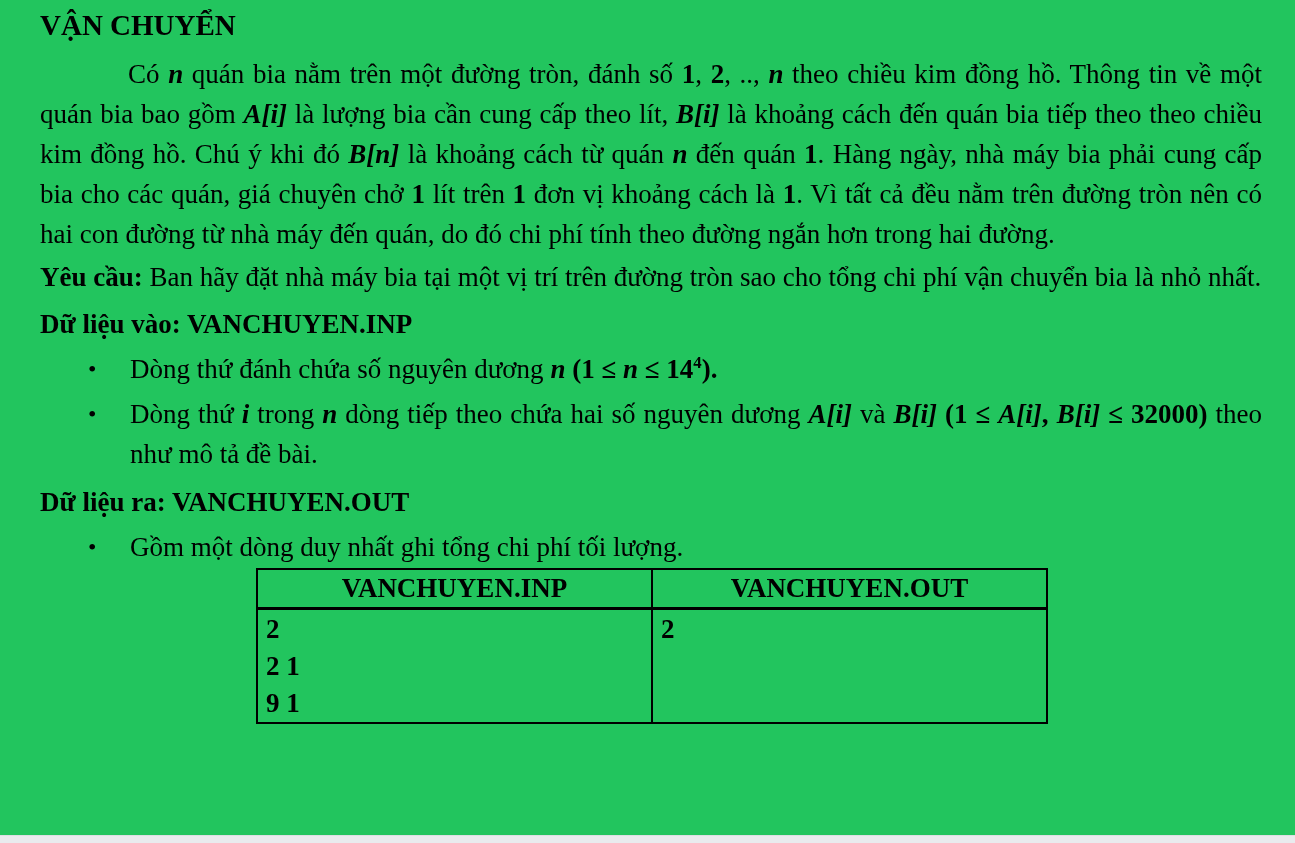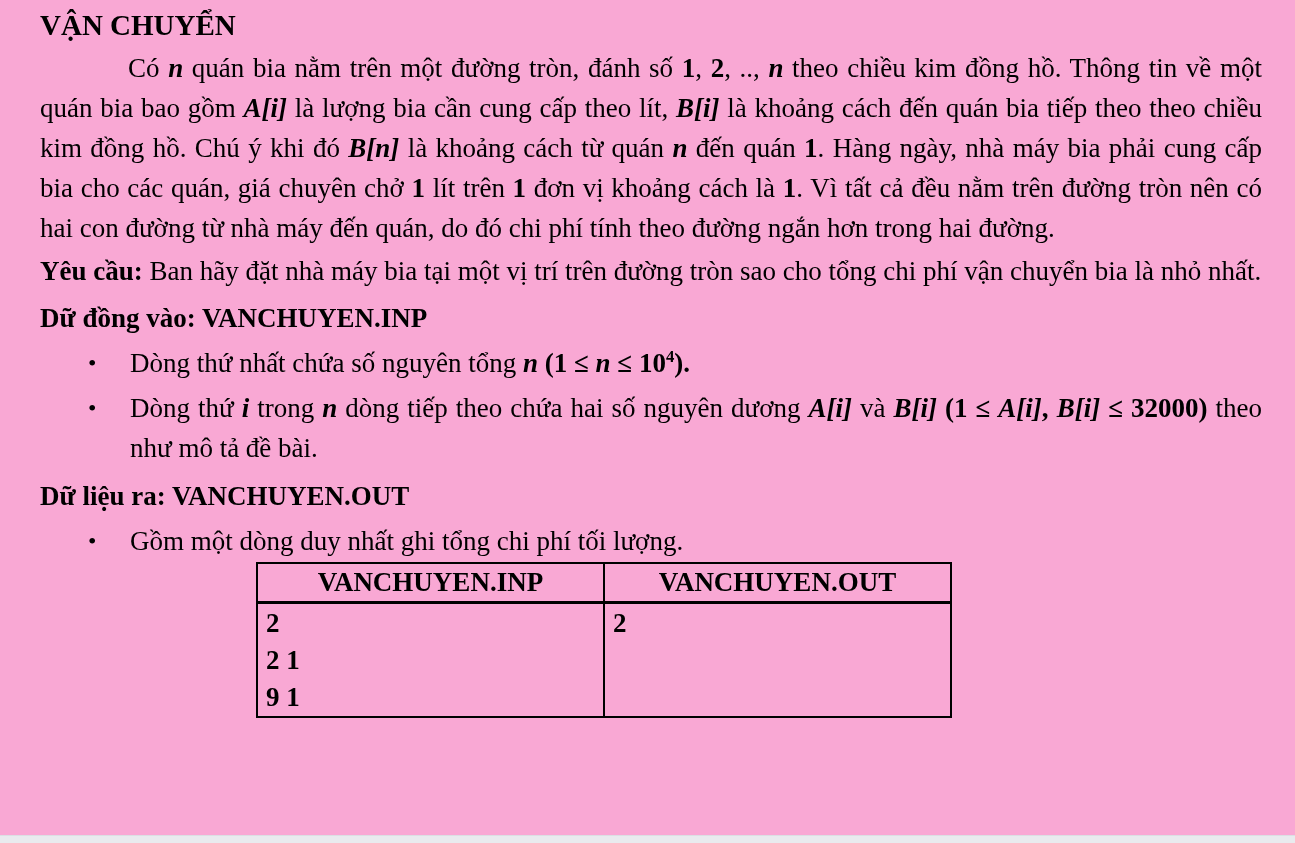--- a/index.html
+++ b/index.html
@@ -1,38 +1,38 @@
 <!DOCTYPE html>
 <html lang="vi"><head>
 <meta charset="utf-8">
 <style>
   * { box-sizing: border-box; margin: 0; padding: 0; }
   html, body { background: #c9cdd2; }
   .page {
     position: relative;
     width: 1295px;
     height: 843px;
-    background: #f9a8d4;
+    background: #22c55e;
     overflow: hidden;
     color: #000;
     font-family: "Liberation Serif", "DejaVu Serif", serif;
     font-size: 27px;
     line-height: 40px;
   }
   .content { padding: 2px 33px 0 40px; }
 
   .doc-title {
     font-size: 29px;
     font-weight: bold;
     line-height: 46px;
   }
 
   .para { text-align: justify; }
   .para.indent-first { text-indent: 88px; }
-  .para.mt { margin-top: 0; }
+  .para.mt { margin-top: 6px; }
 
   .section-heading {
     font-weight: bold;
     margin-top: 7px;
     line-height: 40px;
   }
 
   .bullet {
     display: flex;
     margin-top: 5px;
@@ -51,21 +51,21 @@
   
   .b  { font-weight: bold; }
   .bi { font-weight: bold; font-style: italic; }
   .sup { vertical-align: super; font-size: 0.62em; line-height: 0; }
 
   .example-heading { margin-top: 4px; }
 
   table.example {
     border-collapse: collapse;
     margin: 1px 0 0 216px;
-    width: 696px;
+    width: 792px;
     table-layout: fixed;
   }
   table.example th, table.example td {
     border: 2px solid #000;
   }
   table.example th {
     font-weight: bold;
     text-align: center;
     font-size: 27px;
     line-height: 35px;
@@ -95,25 +95,25 @@
 
 <div class="page">
   <div class="content">
 
     <div class="doc-title">VẬN CHUYỂN</div>
 
     <p class="para indent-first mt"><span>Có </span><span class="bi">n</span><span> quán bia nằm trên một đường tròn, đánh số </span><span class="b">1</span><span>, </span><span class="b">2</span><span>, .., </span><span class="bi">n</span><span> theo chiều kim đồng hồ. Thông tin về một quán bia bao gồm </span><span class="bi">A[i]</span><span> là lượng bia cần cung cấp theo lít, </span><span class="bi">B[i]</span><span> là khoảng cách đến quán bia tiếp theo theo chiều kim đồng hồ. Chú ý khi đó </span><span class="bi">B[n]</span><span> là khoảng cách từ quán </span><span class="bi">n</span><span> đến quán </span><span class="b">1</span><span>. Hàng ngày, nhà máy bia phải cung cấp bia cho các quán, giá chuyên chở </span><span class="b">1</span><span> lít trên </span><span class="b">1</span><span> đơn vị khoảng cách là </span><span class="b">1</span><span>. Vì tất cả đều nằm trên đường tròn nên có hai con đường từ nhà máy đến quán, do đó chi phí tính theo đường ngắn hơn trong hai đường.</span></p>
 
     <p class="para" style="margin-top:3px"><span class="b">Yêu cầu: </span><span>Ban hãy đặt nhà máy bia tại một vị trí trên đường tròn sao cho tổng chi phí vận chuyển bia là nhỏ nhất.</span></p>
 
-    <div class="section-heading">Dữ đồng vào: VANCHUYEN.INP</div>
+    <div class="section-heading">Dữ liệu vào: VANCHUYEN.INP</div>
 
     <div class="bullet">
       <span class="dot">•</span>
-      <span class="btext"><span>Dòng thứ nhất chứa số nguyên tổng </span><span class="bi">n</span><span class="b"> (1 </span><span class="b">≤</span><span class="b"> </span><span class="bi">n</span><span class="b"> ≤ 10</span><span class="b sup">4</span><span class="b">).</span></span>
+      <span class="btext"><span>Dòng thứ đánh chứa số nguyên dương </span><span class="bi">n</span><span class="b"> (1 </span><span class="b">≤</span><span class="b"> </span><span class="bi">n</span><span class="b"> ≤ 14</span><span class="b sup">4</span><span class="b">).</span></span>
     </div>
     <div class="bullet">
       <span class="dot">•</span>
       <span class="btext"><span>Dòng thứ </span><span class="bi">i</span><span> trong </span><span class="bi">n</span><span> dòng tiếp theo chứa hai số nguyên dương </span><span class="bi">A[i]</span><span> và </span><span class="bi">B[i]</span><span class="b"> (1 ≤ </span><span class="bi">A[i]</span><span class="b">, </span><span class="bi">B[i]</span><span class="b"> ≤ 32000</span><span class="b">)</span><span> theo như mô tả đề bài.</span></span>
     </div>
 
     <div class="section-heading" style="margin-top:8px">Dữ liệu ra: VANCHUYEN.OUT</div>
 
     <div class="bullet">
       <span class="dot">•</span>

